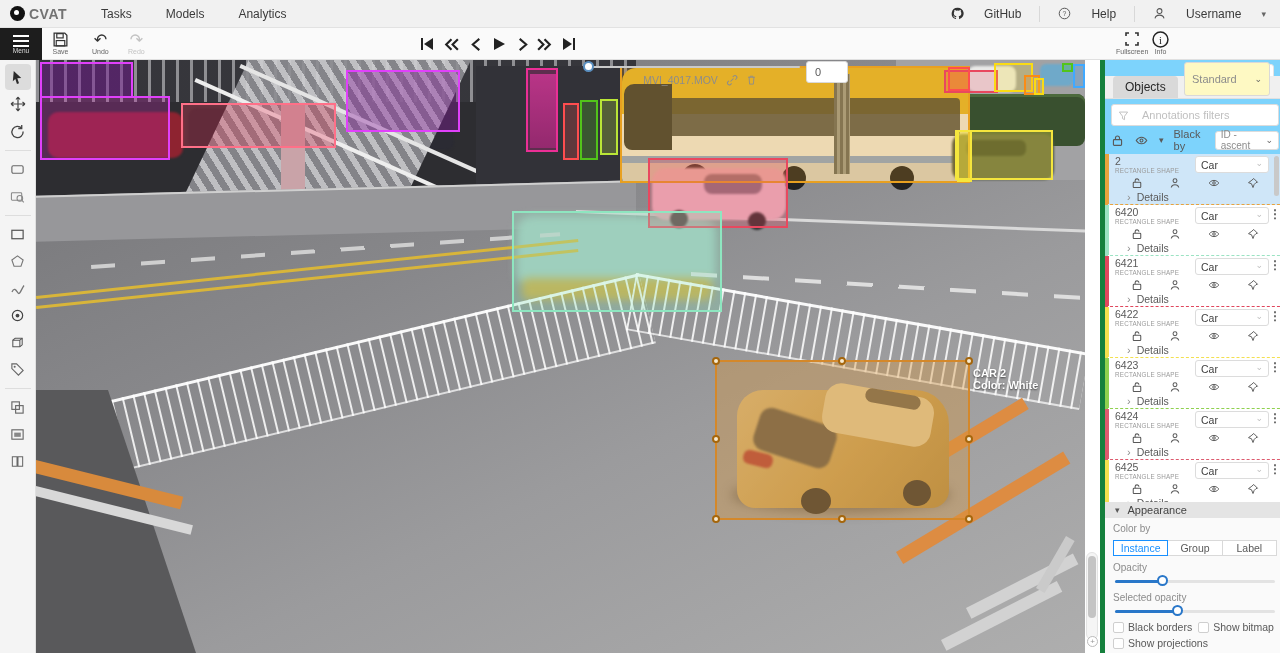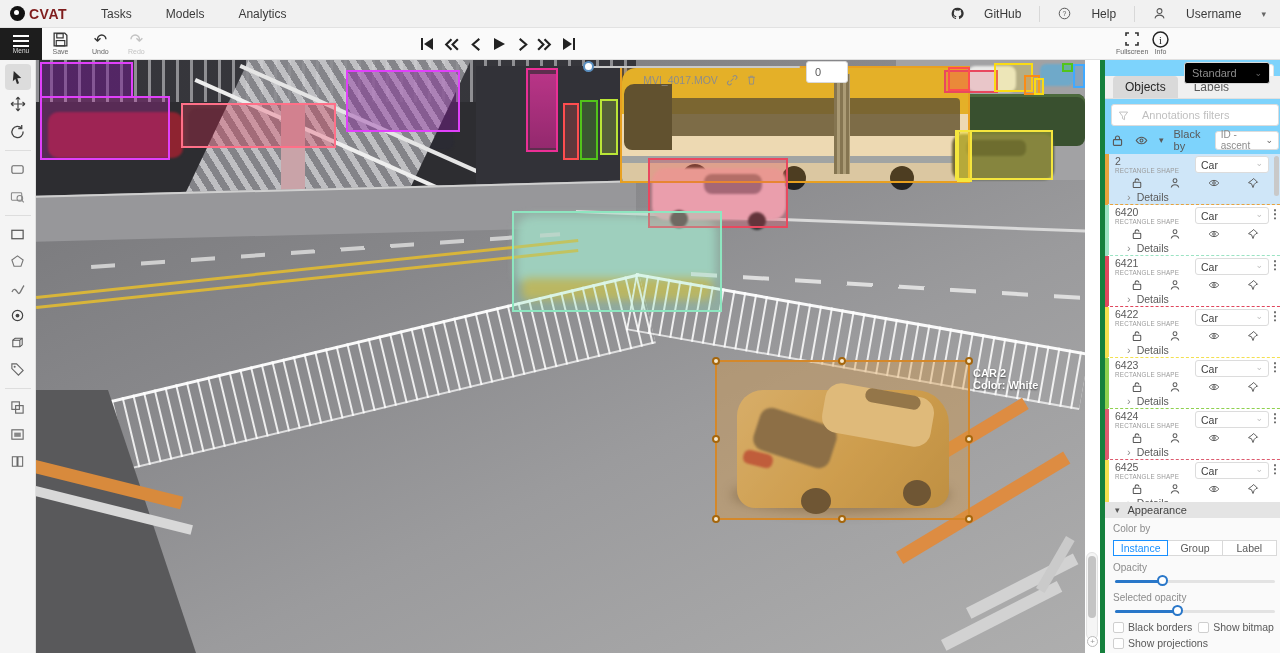--- a/index.html
+++ b/index.html
@@ -6,41 +6,41 @@
   html,body{width:1280px;height:653px;overflow:hidden}
   body{font-family:"Liberation Sans",sans-serif;background:#fff;position:relative}
   .abs{position:absolute}
   svg{display:block}
 
   
   #topnav{position:absolute;left:0;top:0;width:1280px;height:28px;background:#f1f1f1;border-bottom:1px solid #e2e2e2;display:flex;align-items:center;z-index:40}
   .logo{display:flex;align-items:center;gap:4px;margin-left:10px}
   .logo-mark{width:15px;height:15px;background:#111;border-radius:50%;position:relative}
   .logo-mark::after{content:"";position:absolute;left:4px;top:4px;width:5px;height:5px;background:#fff;border-radius:50%}
-  .logo-text{font-weight:bold;font-size:14px;color:#7f1d1d;letter-spacing:.5px}
+  .logo-text{font-weight:bold;font-size:14px;color:#737373;letter-spacing:.5px}
   .nav-item{font-size:12px;color:#3a3a3a;margin-left:34px;cursor:pointer}
   #nav-right{margin-left:auto;display:flex;align-items:center;gap:18px;margin-right:14px}
   .nav-link{display:flex;align-items:center;gap:20px;font-size:12px;color:#3a3a3a}
   .vline{width:1px;height:16px;background:#d8d8d8}
   .caret{font-size:9px;color:#666}
 
   
   #toolbar{position:absolute;left:0;top:28px;width:1280px;height:32px;background:#fafafa;border-bottom:1px solid #e0e0e0;z-index:40}
   #menu-btn{position:absolute;left:0;top:0;width:42px;height:32px;background:#1d1d1d;color:#fff;display:flex;flex-direction:column;align-items:center;justify-content:center;cursor:pointer}
   #menu-btn .bars{width:16px;height:2px;background:#fff;box-shadow:0 5px 0 #fff,0 10px 0 #fff;margin-bottom:9px}
   #menu-btn .mlabel{font-size:6.5px;color:#ddd;margin-top:1px}
   .tb-item{position:absolute;top:2px;display:flex;flex-direction:column;align-items:center;font-size:7px;color:#666;cursor:pointer}
   .tb-item .glyph{height:18px;display:flex;align-items:center;justify-content:center;font-size:16px;color:#333}
   .tb-item.disabled,.tb-item.disabled .glyph{color:#c3c3c3}
   .pbtn{position:absolute;top:5px;width:22px;height:22px;display:flex;align-items:center;justify-content:center;cursor:pointer}
   #seek{position:absolute;left:588px;top:38px;width:212px;height:2px;background:#c9c9c9;border-radius:1px}
   #seek-knob{position:absolute;left:-5px;top:-5px;width:11px;height:11px;border-radius:50%;background:#fff;border:2px solid #5a8fc0}
   #fname-row{position:absolute;left:600px;top:46px;width:200px;display:flex;align-items:center;justify-content:center;gap:8px;font-size:10.5px;color:#8c8c8c}
   #frame-input{position:absolute;left:806px;top:33px;width:42px;height:22px;border:1px solid #d9d9d9;border-radius:3px;font-size:11px;color:#595959;padding-left:8px;background:#fff;font-family:"Liberation Sans",sans-serif}
-  #ws-select{position:absolute;left:1184px;top:34px;width:86px;height:22px;border:1px solid #d9d9d9;border-radius:3px;background:#000000;font-size:11px;color:#8c8c8c;display:flex;align-items:center;justify-content:space-between;padding:0 7px;cursor:pointer}
+  #ws-select{position:absolute;left:1184px;top:34px;width:86px;height:34px;border:1px solid #d9d9d9;border-radius:3px;background:#fef9c3;font-size:11px;color:#8c8c8c;display:flex;align-items:center;justify-content:space-between;padding:0 7px;cursor:pointer}
 
   
   #lefttools{position:absolute;left:0;top:60px;width:36px;height:593px;background:#f4f4f4;border-right:1px solid #e0e0e0;display:flex;flex-direction:column;align-items:center;padding-top:4px;z-index:30}
   .tool{width:26px;height:26px;border-radius:4px;display:flex;align-items:center;justify-content:center;margin-bottom:1px;cursor:pointer;color:#444}
   .tool.active{background:#dcdcdc}
   .tdiv{width:26px;height:1px;background:#ddd;margin:5px 0}
 
   
   #canvas{position:absolute;left:36px;top:60px;width:1049px;height:593px;overflow:hidden;background:linear-gradient(155deg,#737376 0%,#87878a 35%,#9b9b9d 62%,#aeaeae 100%)}
   .fence{position:absolute;transform-origin:0 0;background:repeating-linear-gradient(90deg,rgba(255,255,255,.85) 0 2px,rgba(255,255,255,0) 2px 11px);border-top:3px solid rgba(255,255,255,.95);border-bottom:2px solid rgba(255,255,255,.7)}

